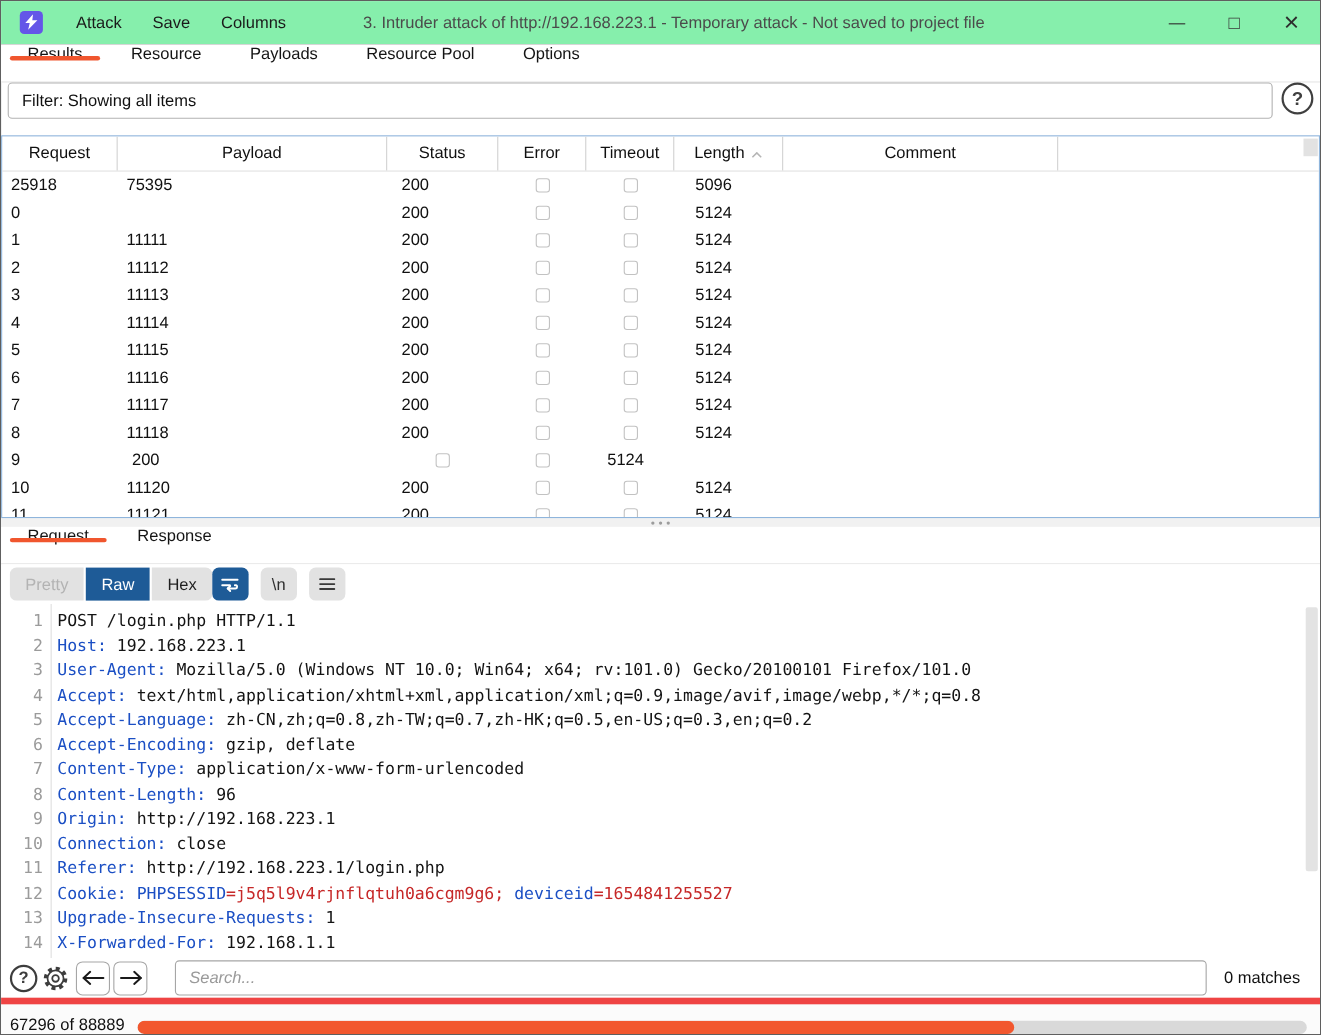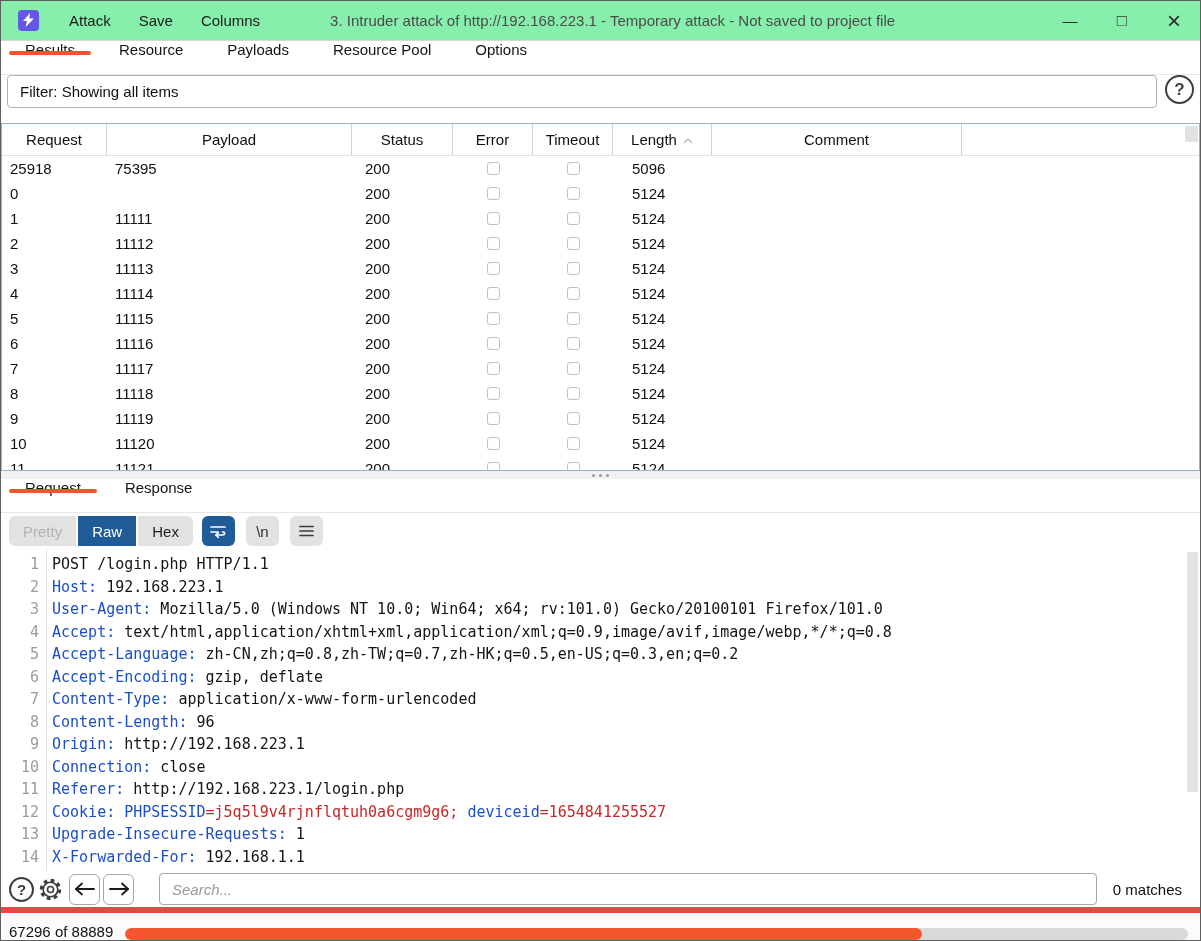--- a/index.html
+++ b/index.html
@@ -44,21 +44,21 @@
   .td.center{justify-content:center;padding-left:0}
   .checkbox{width:13px;height:13px;border:1px solid #c2c2c2;border-radius:3px;background:#fff}
   .scroll-corner{position:absolute;top:2px;right:1px;width:13px;height:16px;background:#e2e2e2}
 
   
   .splitter{height:8px;flex:0 0 auto;background:#f1f1f1;display:flex;align-items:center;justify-content:center;gap:4px}
   .splitter .dot{width:3px;height:3px;border-radius:50%;background:#9c9c9c}
 
   
   .toolbar{height:36px;flex:0 0 auto;display:flex;align-items:center;padding:0 8px;background:#fff}
-  .seg{display:flex;margin-right:9px}
+  .seg{display:flex;}
   .seg-btn{height:30px;padding:0 14px;background:#e2e2e2;color:#1f1f1f;font-size:15px;display:flex;align-items:center;margin-right:2px;border-radius:0}
   .seg-btn:first-child{border-radius:6px 0 0 6px}
   .seg-btn:last-child{border-radius:0 6px 6px 0;margin-right:0}
   .seg-btn.disabled{color:#b3b3b3}
   .seg-btn.active{background:#1e5b97;color:#fff}
   .icon-btn{height:30px;width:33px;border-radius:6px;background:#e2e2e2;display:flex;align-items:center;justify-content:center;margin-right:11px;color:#2e2e2e;font-size:15px}
   .icon-btn.active{background:#1e5b97;color:#fff}
 
   
   .editor{height:322px;flex:0 0 auto;position:relative;overflow:hidden;font-family:"DejaVu Sans Mono",monospace;font-size:15px;padding-top:4px;background:#fff}
@@ -289,21 +289,20 @@
           </div>
           <div class="td center">
             <span class="checkbox"></span>
           </div>
           <div class="td length">5124</div>
           <div class="td"></div>
           <div class="td"></div>
         </div>
         <div class="tgrid trow">
           <div class="td">9</div>
-          <div class="td">11119</div>
           <div class="td status">200</div>
           <div class="td center">
             <span class="checkbox"></span>
           </div>
           <div class="td center">
             <span class="checkbox"></span>
           </div>
           <div class="td length">5124</div>
           <div class="td"></div>
           <div class="td"></div>

